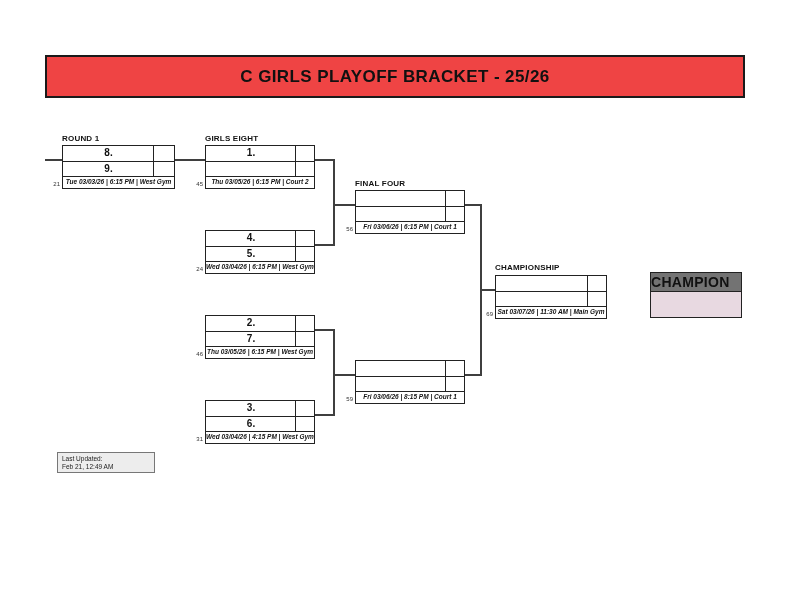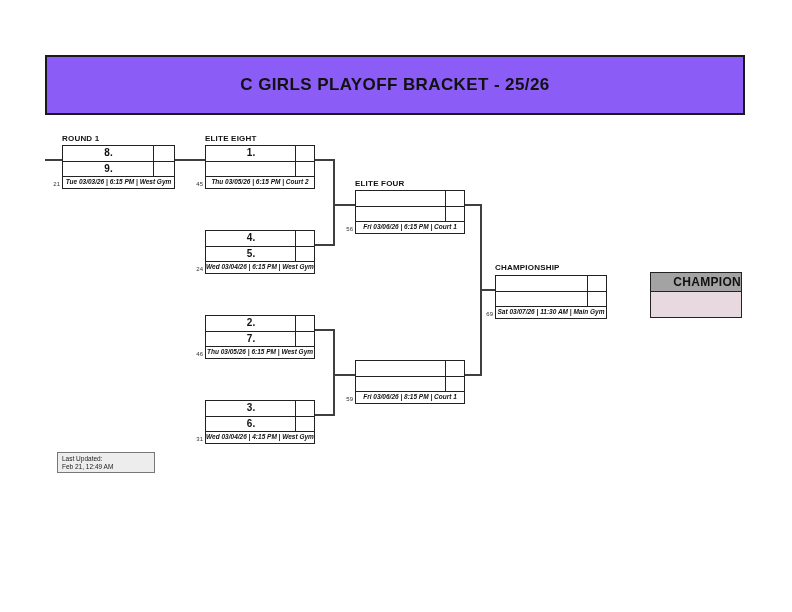--- a/index.html
+++ b/index.html
@@ -2,22 +2,22 @@
 <html><head>
 <meta charset="utf-8">
 <style>
   html,body{margin:0;padding:0;background:#fff;}
   #stage{
     position:relative;width:792px;height:612px;background:#ffffff;overflow:hidden;
     font-family:"Liberation Sans", sans-serif;color:#111;
   }
   
   .title-box{
-    position:absolute;left:45px;top:55px;width:700px;height:60px;
-    background:#8b5cf6;border:2px solid #1a1a1a;box-sizing:border-box;
+    position:absolute;left:45px;top:55px;width:700px;height:43px;
+    background:#ef4444;border:2px solid #1a1a1a;box-sizing:border-box;
     display:flex;align-items:center;justify-content:center;
   }
   .title-text{font-size:17px;font-weight:bold;letter-spacing:.4px;color:#111;}
   
   .round-header{
     position:absolute;font-size:8px;font-weight:bold;text-align:left;
     color:#111;letter-spacing:.2px;white-space:nowrap;
   }
   
   .game-box{
@@ -47,44 +47,44 @@
   }
   
   .hline{position:absolute;height:1.5px;background:#3f3f3f;}
   .vline{position:absolute;width:1.5px;background:#3f3f3f;}
   
   .champion-box{
     position:absolute;left:650px;top:272px;width:92px;
     border:1.5px solid #222;box-sizing:border-box;background:#fff;
   }
   .champion-header{
-    height:19px;background:#a3a3a3;border-bottom:1.5px solid #222;
-    font-weight:bold;font-size:12px;text-align:right;line-height:19px;
+    height:19px;background:#737373;border-bottom:1.5px solid #222;
+    font-weight:bold;font-size:14px;text-align:left;line-height:19px;
     letter-spacing:.3px;box-sizing:border-box;
   }
   .champion-body{height:25px;background:#e8d9e1;}
   
   .last-updated{
     position:absolute;left:57px;top:452px;width:98px;height:21px;
     background:#ededed;border:1px solid #777;box-sizing:border-box;
     font-size:6.5px;color:#222;padding:2px 4px;line-height:8px;
   }
 </style>
 </head>
 <body>
 
 <div id="stage">
 
   <div class="title-box">
     <span class="title-text">C GIRLS PLAYOFF BRACKET - 25/26</span>
   </div>
 
   <div class="round-header" style="left:62px;top:134px;width:94px">ROUND 1</div>
-  <div class="round-header" style="left:205px;top:134px;width:110px">ELITE EIGHT</div>
-  <div class="round-header" style="left:355px;top:179px;width:110px">ELITE FOUR</div>
+  <div class="round-header" style="left:205px;top:134px;width:110px">GIRLS EIGHT</div>
+  <div class="round-header" style="left:355px;top:179px;width:110px">FINAL FOUR</div>
   <div class="round-header" style="left:495px;top:263px;width:112px">CHAMPIONSHIP</div>
 
   <div class="hline" style="left:45px;top:159px;width:17px"></div>
   <div class="hline" style="left:175px;top:159px;width:30px"></div>
   <div class="hline" style="left:315px;top:159px;width:18px"></div>
   <div class="hline" style="left:315px;top:244px;width:18px"></div>
   <div class="vline" style="left:333px;top:159px;height:87px"></div>
   <div class="hline" style="left:333px;top:204px;width:22px"></div>
   <div class="hline" style="left:465px;top:204px;width:15px"></div>
   <div class="hline" style="left:315px;top:329px;width:18px"></div>

